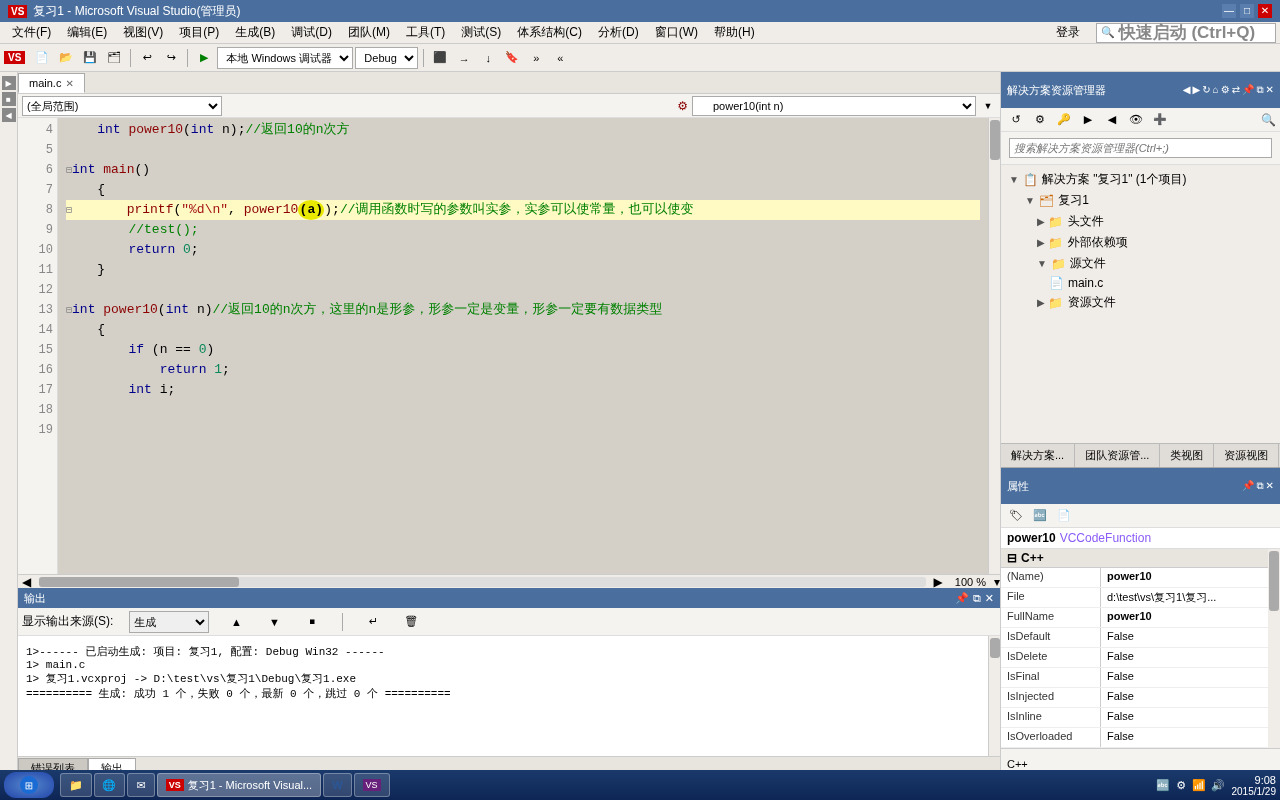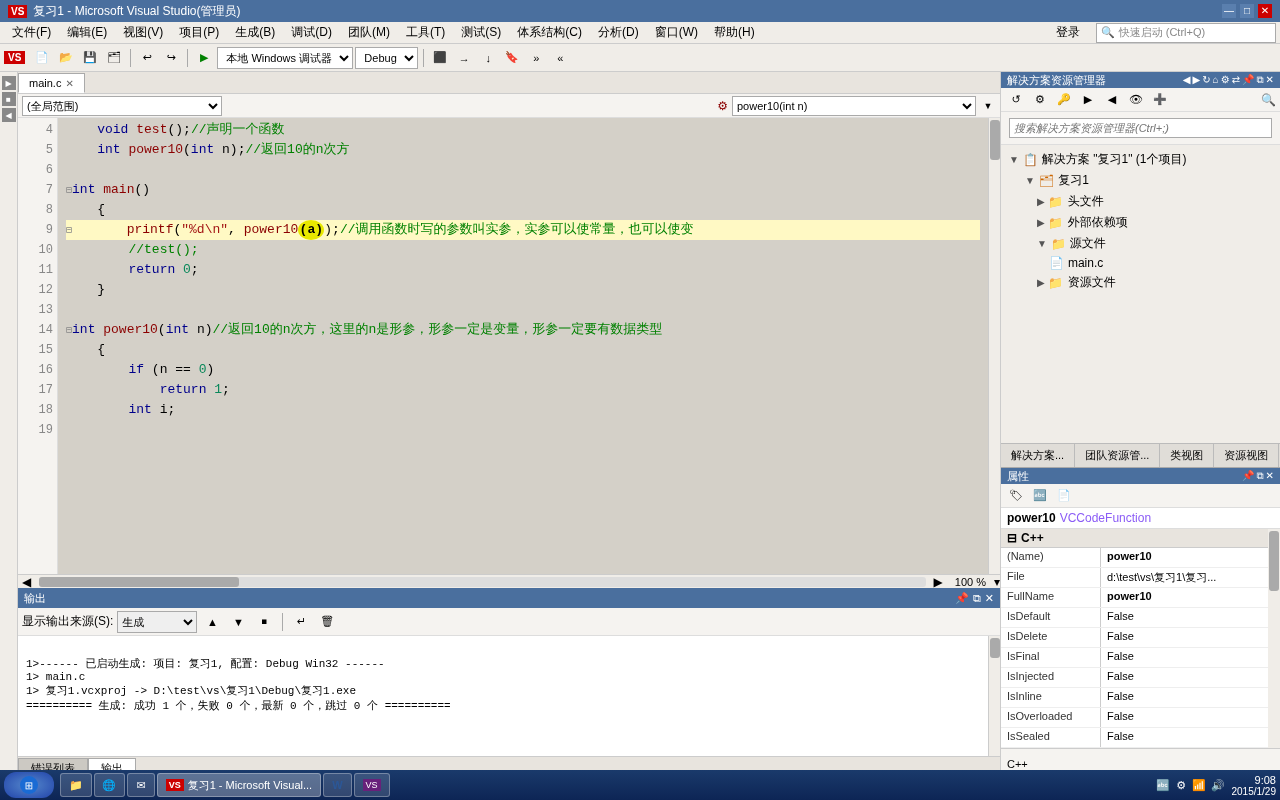--- a/index.html
+++ b/index.html
@@ -187,21 +187,21 @@
     
     #solution-explorer {
       flex: 1;
       display: flex;
       flex-direction: column;
       border-bottom: 1px solid #aaa;
     }
     .panel-header {
       background: #4a6f9e;
       color: white;
-      height: 16px;
+      height: 36px;
       display: flex;
       align-items: center;
       padding: 0 6px;
       font-size: 11px;
       justify-content: space-between;
     }
     .panel-header .header-controls { display: flex; gap: 2px; }
     .panel-header .header-controls span { font-size: 10px; cursor: pointer; }
 
     #solution-toolbar {
@@ -324,26 +324,26 @@
       padding: 0 6px;
       font-size: 11px;
       justify-content: space-between;
     }
     #output-toolbar {
       background: #f5f3f0;
       height: 28px;
       display: flex;
       align-items: center;
       padding: 0 4px;
-      gap: 4px;
+      gap: 16px;
       border-bottom: 1px solid #ddd;
     }
     #output-content {
       flex: 1;
-      padding: 20px 8px;
+      padding: 8px 8px;
       font-family: 'Courier New', monospace;
       font-size: 11px;
       overflow: hidden;
       background: white;
     }
     #output-tabs-bar {
       height: 22px;
       background: #e8e4de;
       display: flex;
       align-items: flex-end;
@@ -481,21 +481,21 @@
     <span class="menu-item">团队(M)</span>
     <span class="menu-item">工具(T)</span>
     <span class="menu-item">测试(S)</span>
     <span class="menu-item">体系结构(C)</span>
     <span class="menu-item">分析(D)</span>
     <span class="menu-item">窗口(W)</span>
     <span class="menu-item">帮助(H)</span>
     <span class="menu-item" style="margin-left:auto;">登录</span>
     <div class="quick-launch" style="margin-left:8px;">
       <span style="margin-right:4px;">🔍</span>
-      <span style="color:#888;font-size:11px;">快速启动 (Ctrl+Q)</span>
+      <span style="color:#888;font-size:17px;font-weight:bold;">快速启动 (Ctrl+Q)</span>
     </div>
   </div>
 
   <div id="toolbar">
     <span style="background:#c00;color:white;padding:1px 4px;font-size:10px;font-weight:bold;margin-right:4px;">VS</span>
     <button class="toolbar-btn">📄</button>
     <button class="toolbar-btn">📂</button>
     <button class="toolbar-btn">💾</button>
     <button class="toolbar-btn">🗂</button>
     <div class="toolbar-sep"></div>
@@ -535,21 +535,21 @@
         </div>
       </div>
 
       <div id="scope-bar">
         <select style="width:200px;">
           <option>(全局范围)</option>
         </select>
         <div style="flex:1;"></div>
         <div class="scope-right">
           <span style="color:#8b0000;">⚙</span>
-          <select style="width:244px;">
+          <select style="width:284px;padding-left:16px;">
             <option>power10(int n)</option>
           </select>
         </div>
         <button class="toolbar-btn" style="width:16px;height:20px;font-size:9px;">▼</button>
       </div>
 
       <div id="code-editor">
         <div id="line-numbers">
           <div>4</div>
           <div>5</div>
@@ -563,23 +563,20 @@
           <div>13</div>
           <div>14</div>
           <div>15</div>
           <div>16</div>
           <div>17</div>
           <div>18</div>
           <div>19</div>
         </div>
         <div id="code-content">
 
-          <div class="code-line">
-            &nbsp;&nbsp;&nbsp;&nbsp;<span class="kw">void</span> <span class="fn">test</span>();<span class="cm">//声明一个函数</span>
-          </div>
 
           <div class="code-line">
             &nbsp;&nbsp;&nbsp;&nbsp;<span class="kw">int</span> <span class="fn">power10</span>(<span class="kw">int</span> n);<span class="cm">//返回10的n次方</span>
           </div>
 
           <div class="code-line">&nbsp;</div>
 
           <div class="code-line">
             <span style="color:#888;font-size:10px;">⊟</span><span class="kw">int</span> <span class="fn">main</span>()
           </div>

